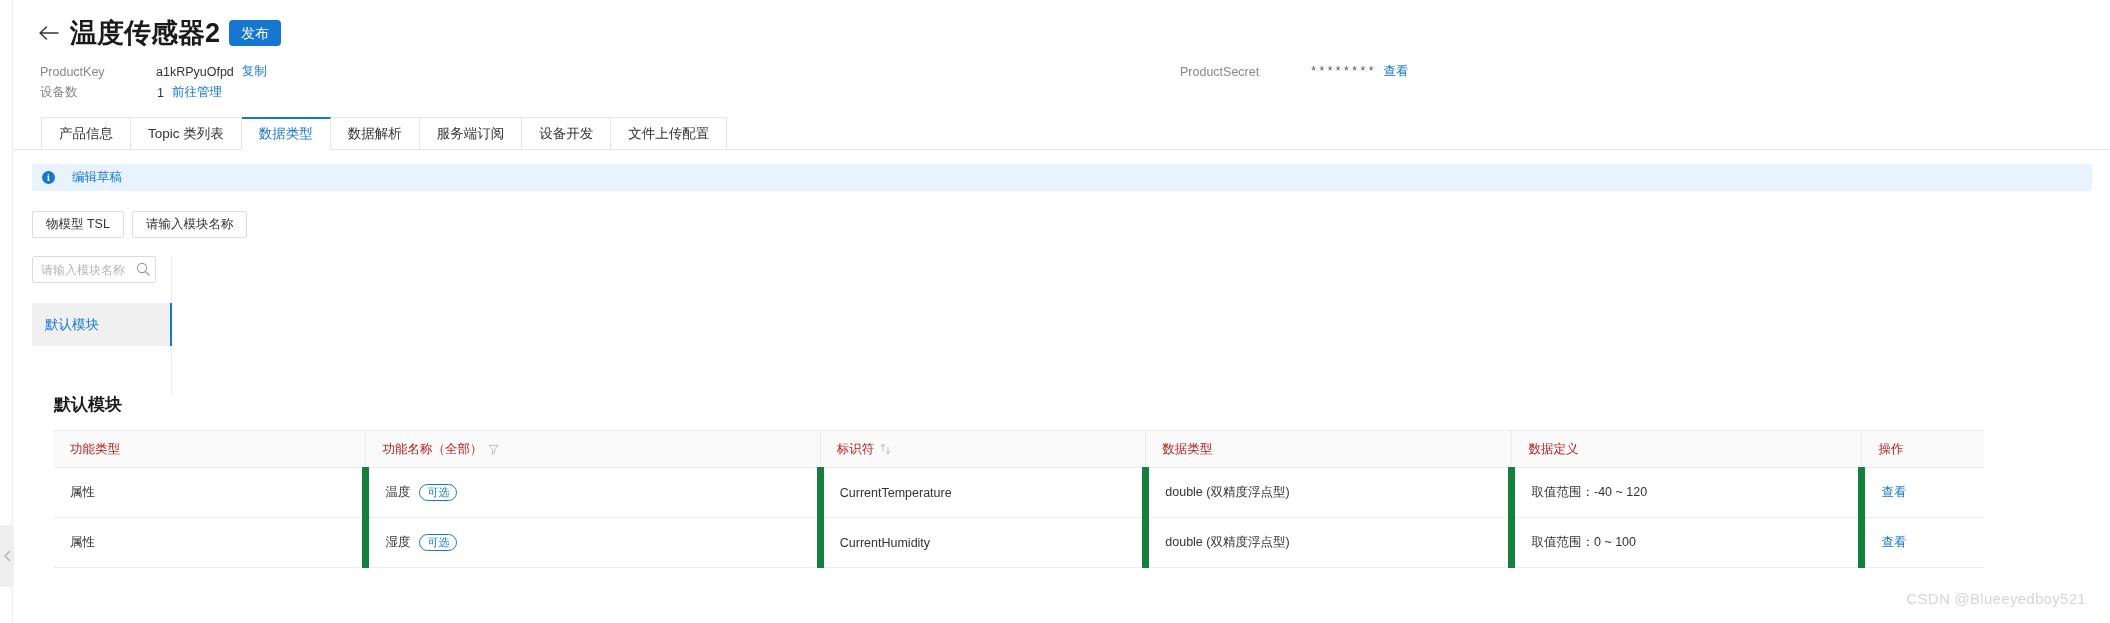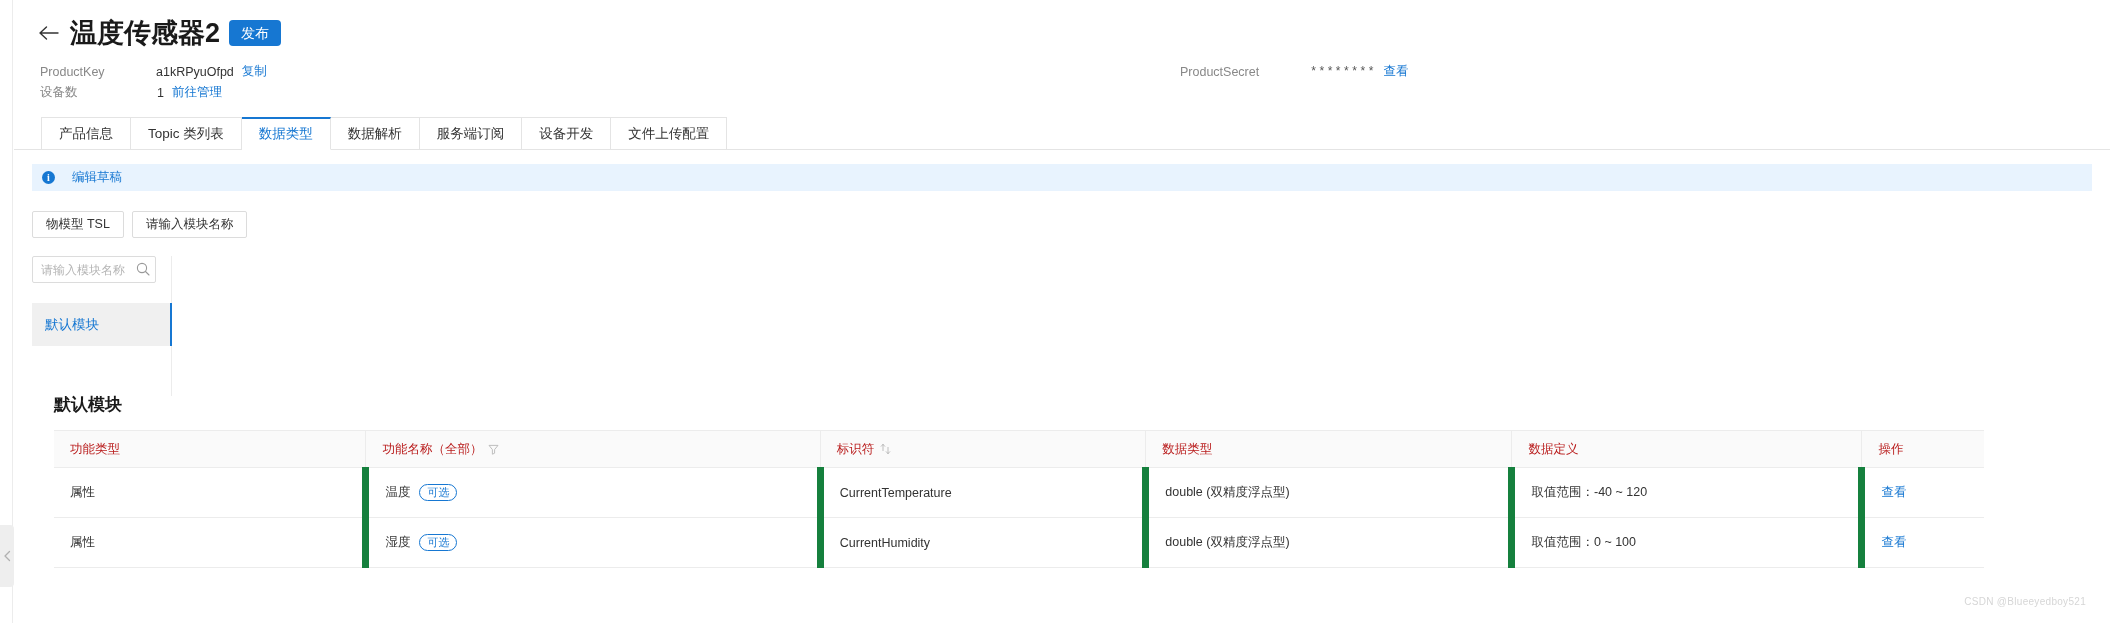--- a/index.html
+++ b/index.html
@@ -326,21 +326,21 @@
   .op-link {
     color: #1677d2;
     cursor: pointer;
   }
 
   
   .watermark {
     position: absolute;
     right: 24px;
     bottom: 16px;
-    font-size: 10px;
+    font-size: 15px;
     color: #d6d6d6;
     white-space: nowrap;
     letter-spacing: 0.3px;
   }
 </style>
 </head>
 <body>
 
 <div class="left-rail"></div>
 <div class="collapse-handle">

